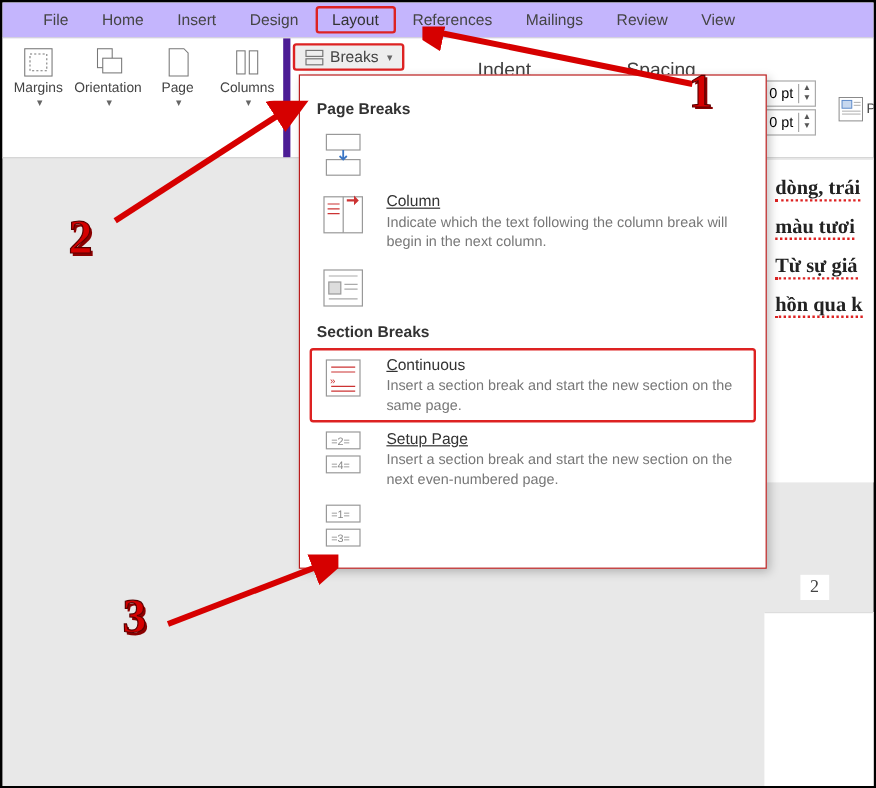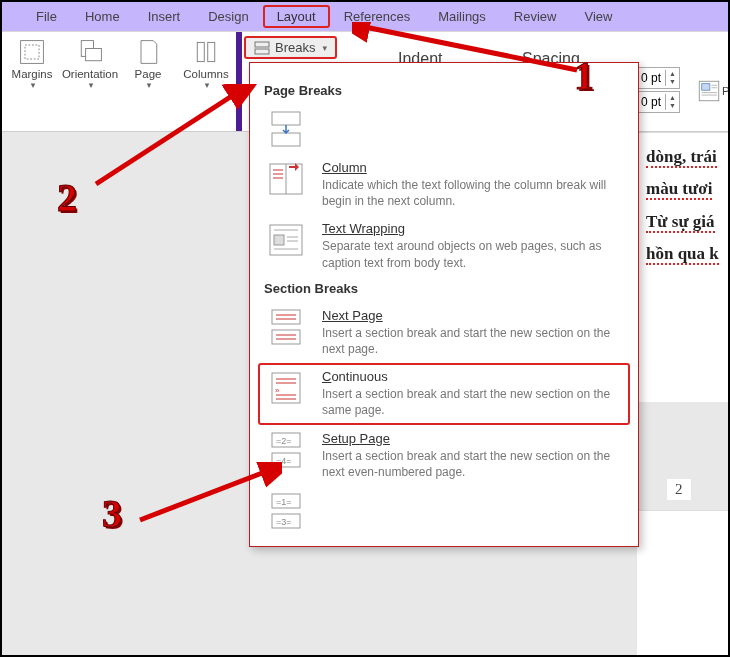--- a/index.html
+++ b/index.html
@@ -349,46 +349,24 @@
     <svg viewBox="0 0 44 38">
         <rect x="6" y="4" width="32" height="30" fill="none" stroke="#999"></rect>
         <rect x="10" y="14" width="10" height="10" fill="#ddd" stroke="#999"></rect>
         <g stroke="#aaa">
           <line x1="10" y1="9" x2="34" y2="9"></line>
           <line x1="23" y1="16" x2="34" y2="16"></line>
           <line x1="23" y1="20" x2="34" y2="20"></line>
           <line x1="10" y1="28" x2="34" y2="28"></line>
         </g>
       </svg>
-    <div class="dd-text">
-      <div class="dd-name"><span class="ul">Text Wrapping</span></div>
-      <div class="dd-desc">Separate text around objects on web pages, such as caption text from body text.</div>
-    </div>
   </div>
 
   <div class="dd-section-title">Section Breaks</div>
 
-  <div class="dd-item">
-    <svg viewBox="0 0 44 38">
-        <rect x="8" y="2" width="28" height="14" fill="none" stroke="#999"></rect>
-        <g stroke="#c33">
-          <line x1="12" y1="7" x2="32" y2="7"></line>
-          <line x1="12" y1="11" x2="32" y2="11"></line>
-        </g>
-        <rect x="8" y="22" width="28" height="14" fill="none" stroke="#999"></rect>
-        <g stroke="#c33">
-          <line x1="12" y1="27" x2="32" y2="27"></line>
-          <line x1="12" y1="31" x2="32" y2="31"></line>
-        </g>
-      </svg>
-    <div class="dd-text">
-      <div class="dd-name"><span class="ul">Next Page</span></div>
-      <div class="dd-desc">Insert a section break and start the new section on the next page.</div>
-    </div>
-  </div>
 
   <div class="dd-item hl">
     <svg viewBox="0 0 44 38">
         <rect x="8" y="4" width="28" height="30" fill="none" stroke="#999"></rect>
         <g stroke="#c33">
           <line x1="12" y1="10" x2="32" y2="10"></line>
           <line x1="12" y1="14" x2="32" y2="14"></line>
         </g>
         <text x="11" y="24" font-size="8" fill="#c33">»</text>
         <g stroke="#c33">

